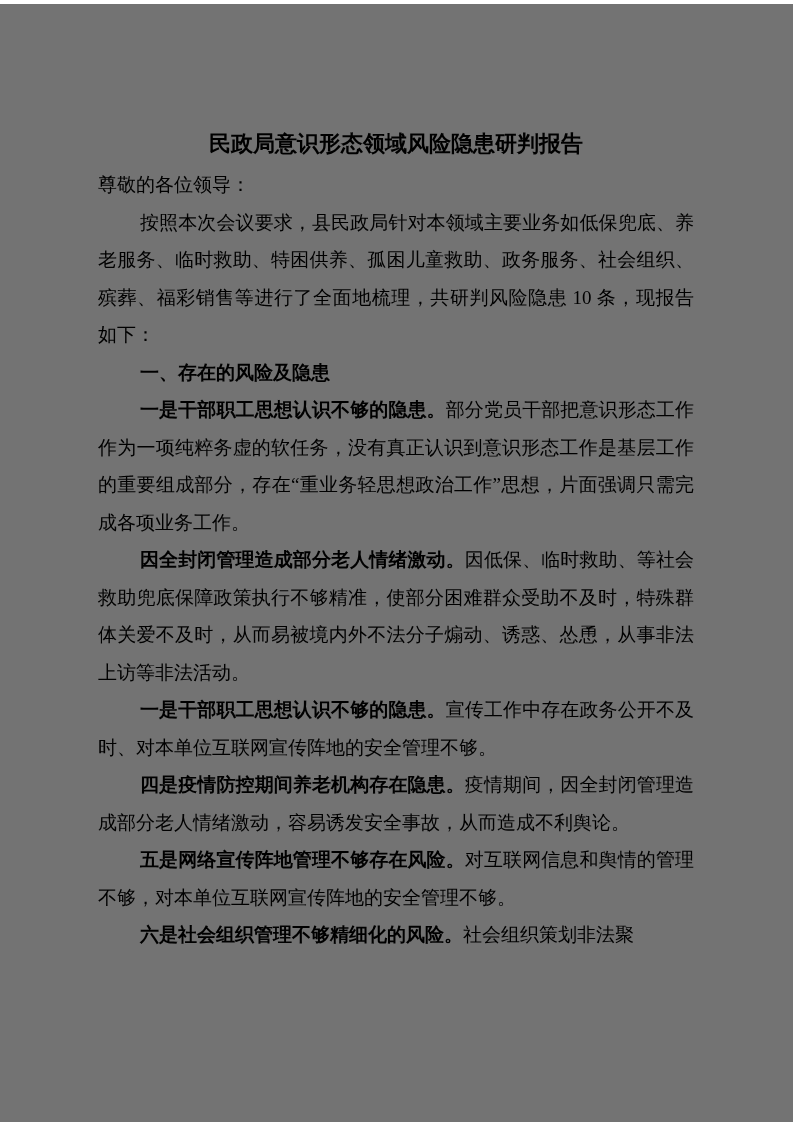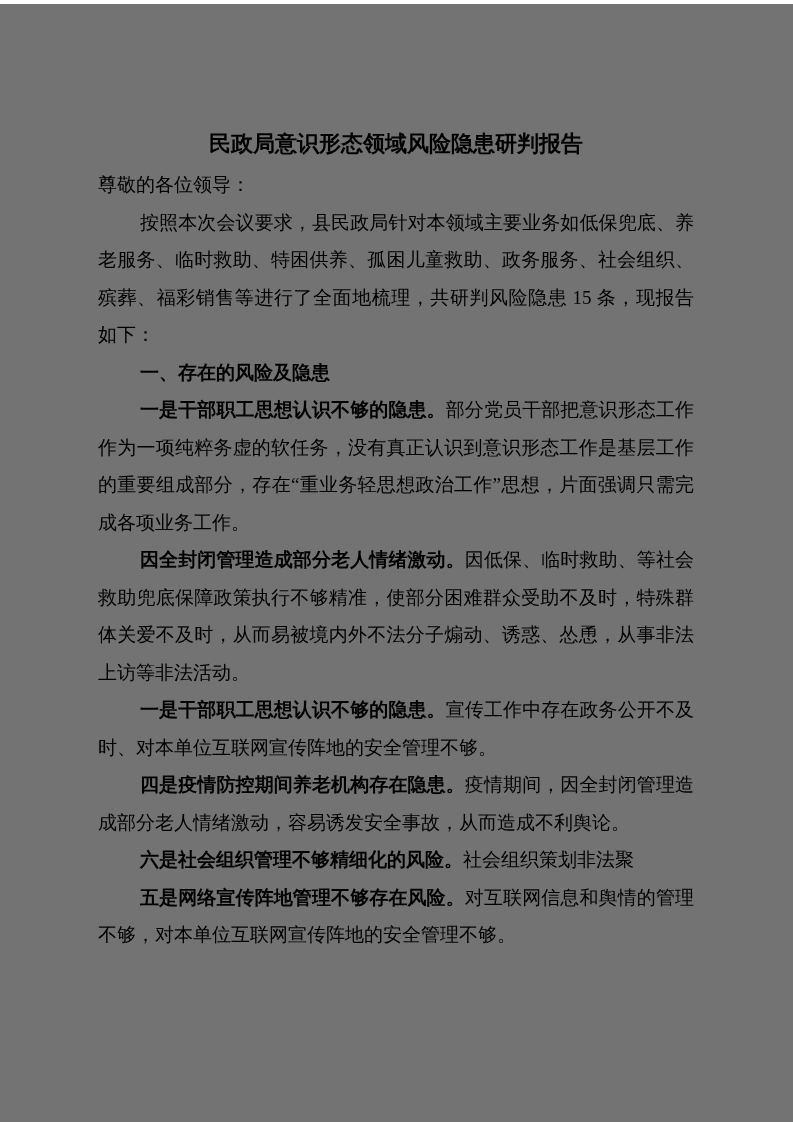--- a/index.html
+++ b/index.html
@@ -45,31 +45,31 @@
 <body>
 
 <div class="page">
 
   <div class="doc-title">民政局意识形态领域风险隐患研判报告</div>
 
   <div class="doc-body">
 
     <p><span class="lead"></span><span>尊敬的各位领导：</span></p>
 
-    <p class="indent"><span class="lead"></span><span>按照本次会议要求，县民政局针对本领域主要业务如低保兜底、养老服务、临时救助、特困供养、孤困儿童救助、政务服务、社会组织、殡葬、福彩销售等进行了全面地梳理，共研判风险隐患 15 条，现报告如下：</span></p>
+    <p class="indent"><span class="lead"></span><span>按照本次会议要求，县民政局针对本领域主要业务如低保兜底、养老服务、临时救助、特困供养、孤困儿童救助、政务服务、社会组织、殡葬、福彩销售等进行了全面地梳理，共研判风险隐患 10 条，现报告如下：</span></p>
 
     <p class="indent"><span class="lead">一、存在的风险及隐患</span><span></span></p>
 
     <p class="indent"><span class="lead">一是干部职工思想认识不够的隐患。</span><span>部分党员干部把意识形态工作作为一项纯粹务虚的软任务，没有真正认识到意识形态工作是基层工作的重要组成部分，存在“重业务轻思想政治工作”思想，片面强调只需完成各项业务工作。</span></p>
 
     <p class="indent"><span class="lead">因全封闭管理造成部分老人情绪激动。</span><span>因低保、临时救助、等社会救助兜底保障政策执行不够精准，使部分困难群众受助不及时，特殊群体关爱不及时，从而易被境内外不法分子煽动、诱惑、怂恿，从事非法上访等非法活动。</span></p>
 
     <p class="indent"><span class="lead">一是干部职工思想认识不够的隐患。</span><span>宣传工作中存在政务公开不及时、对本单位互联网宣传阵地的安全管理不够。</span></p>
 
     <p class="indent"><span class="lead">四是疫情防控期间养老机构存在隐患。</span><span>疫情期间，因全封闭管理造成部分老人情绪激动，容易诱发安全事故，从而造成不利舆论。</span></p>
 
+    <p class="indent"><span class="lead">五是网络宣传阵地管理不够存在风险。</span><span>对互联网信息和舆情的管理不够，对本单位互联网宣传阵地的安全管理不够。</span></p>
+
     <p class="indent"><span class="lead">六是社会组织管理不够精细化的风险。</span><span>社会组织策划非法聚</span></p>
-
-    <p class="indent"><span class="lead">五是网络宣传阵地管理不够存在风险。</span><span>对互联网信息和舆情的管理不够，对本单位互联网宣传阵地的安全管理不够。</span></p>
 
   </div>
 
 </div>
 
 </body></html>

